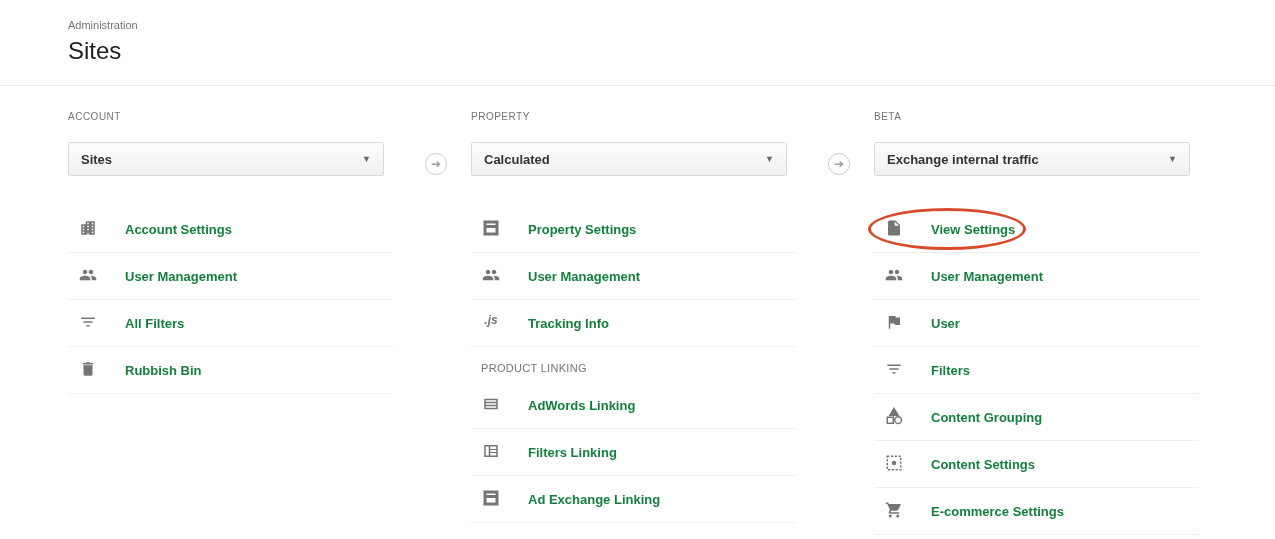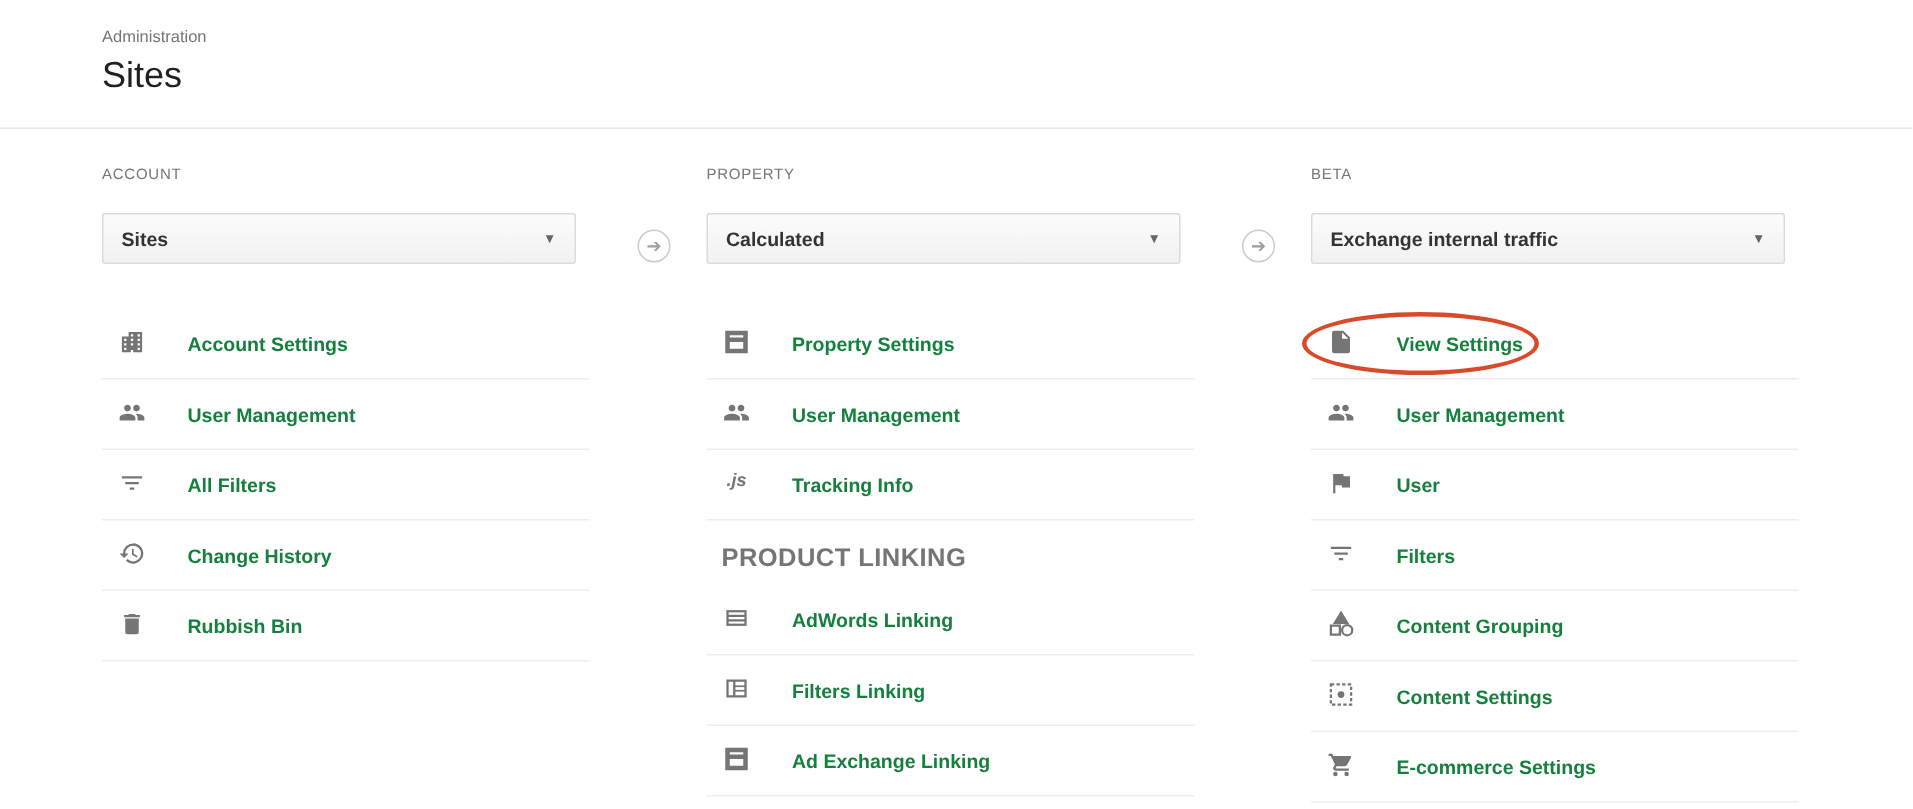--- a/index.html
+++ b/index.html
@@ -74,25 +74,25 @@
     margin-bottom: 30px;
     width: 316px;
   }
   .selector-text {
     font-size: 13px;
     font-weight: 700;
     color: #333;
   }
   .caret { color: #666; font-size: 9px; }
   .section-label {
-    font-size: 17px;
+    font-size: 11px;
     color: #757575;
     letter-spacing: 0.3px;
     margin: 15px 0 8px 10px;
-    font-weight: 700;
+    font-weight: 400;
   }
   .nav-list {
     list-style: none;
     width: 325px;
   }
   .nav-item {
     display: flex;
     align-items: center;
     height: 47px;
     padding: 0 10px;
@@ -168,28 +168,20 @@
         <span class="nav-icon">
             <svg viewBox="0 0 24 24">
               <path d="M10 18h4v-2h-4v2zM3 6v2h18V6H3zm3 7h12v-2H6v2z"></path>
             </svg>
           </span>
         <span class="nav-label">All Filters</span>
       </li>
       <li class="nav-item">
         <span class="nav-icon">
             <svg viewBox="0 0 24 24">
-              <path d="M13 3a9 9 0 00-9 9H1l3.89 3.89.07.14L9 12H6a7 7 0 117 7 6.93 6.93 0 01-4.95-2.05l-1.41 1.41A9 9 0 1013 3zm-1 5v5l4.28 2.54.72-1.21-3.5-2.08V8H12z"></path>
-            </svg>
-          </span>
-        <span class="nav-label">Change History</span>
-      </li>
-      <li class="nav-item">
-        <span class="nav-icon">
-            <svg viewBox="0 0 24 24">
               <path d="M6 19a2 2 0 002 2h8a2 2 0 002-2V7H6v12zM19 4h-3.5l-1-1h-5l-1 1H5v2h14V4z"></path>
             </svg>
           </span>
         <span class="nav-label">Rubbish Bin</span>
       </li>
     </ul>
   </div>
 
   <div class="col-divider-wrap">
     <div class="arrow-circle">➔</div>

